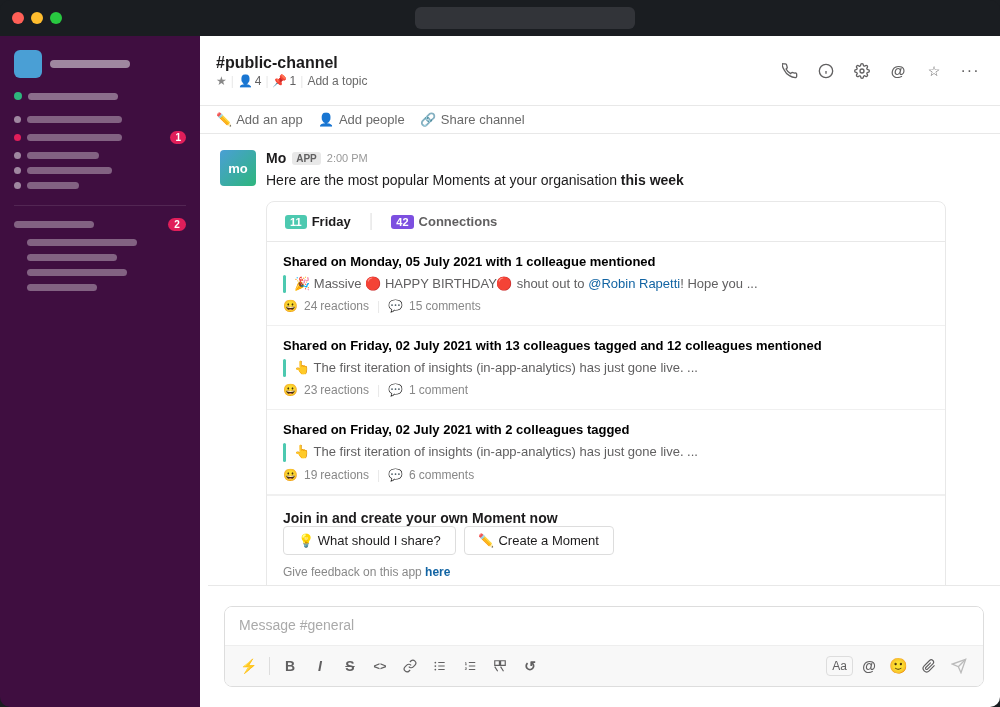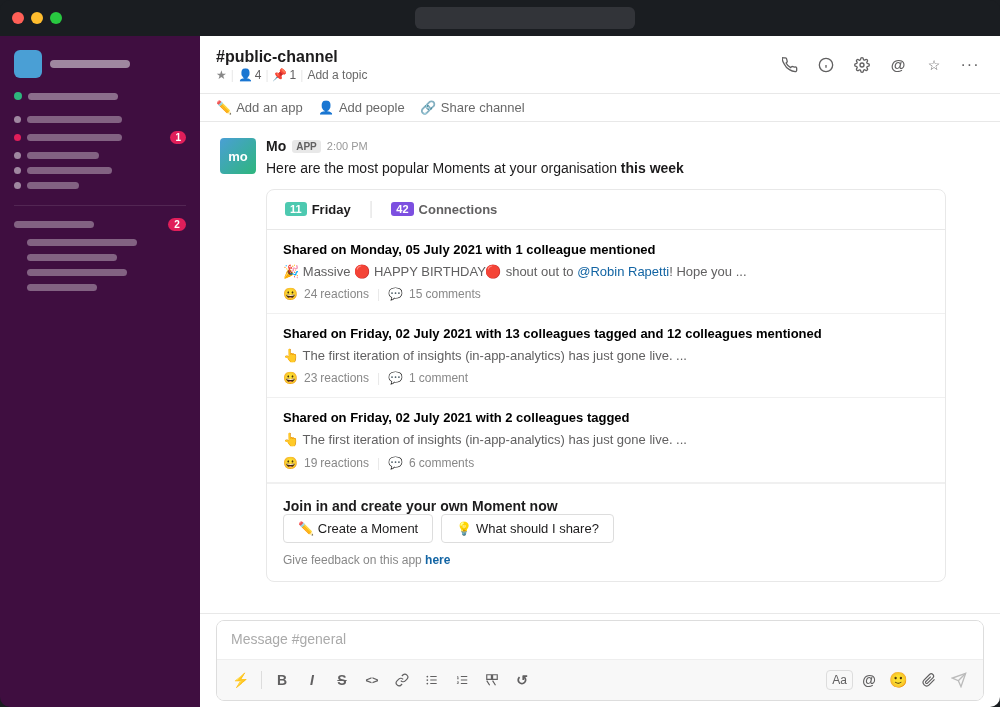--- a/index.html
+++ b/index.html
@@ -174,21 +174,21 @@
       background: #ffffff;
       display: flex;
       flex-direction: column;
       overflow: hidden;
     }
 
     
     .channel-header {
       border-bottom: 1px solid #e8e8e8;
       padding: 0 16px;
-      height: 58px;
+      height: 70px;
       display: flex;
       align-items: center;
       flex-shrink: 0;
     }
     .channel-title-section {
       flex: 1;
     }
     .channel-name {
       font-size: 16px;
       font-weight: 700;
@@ -320,21 +320,21 @@
       max-width: 680px;
     }
     .moments-tabs {
       display: flex;
       border-bottom: 1px solid #e8e8e8;
       padding: 8px 12px;
       gap: 12px;
     }
     .moments-tab {
       display: flex;
-      align-items: flex-start;
+      align-items: center;
       gap: 5px;
       font-size: 13px;
       font-weight: 600;
       color: #616061;
       cursor: pointer;
       padding: 4px 6px;
       border-radius: 4px;
     }
     .moments-tab.active { color: #1d1c1d; }
     .moments-tab-badge {
@@ -361,21 +361,20 @@
       font-size: 13px;
       color: #000000;
       font-weight: 600;
       margin-bottom: 6px;
       cursor: pointer;
     }
     .moment-preview {
       display: flex;
       gap: 0;
       margin-bottom: 6px;
-      flex-direction: column;
     }
     .moment-left-bar {
       width: 3px;
       background: #4dc9b0;
       border-radius: 2px;
       flex-shrink: 0;
       margin-right: 8px;
     }
     .moment-preview-text {
       font-size: 13px;
@@ -430,22 +429,23 @@
     }
     .cta-feedback a {
       color: #1264a3;
       text-decoration: none;
       font-weight: 600;
     }
 
     
     .message-input-area {
       border-top: 1px solid #e8e8e8;
-      padding: 6px 16px;
-      flex-shrink: 0;
+      padding: 20px 16px;
+      flex-shrink: 0;
+      margin-left: 8px;
     }
     .message-input-box {
       border: 1px solid #ddd;
       border-radius: 8px;
       overflow: hidden;
     }
     .message-input-field {
       padding: 10px 14px;
       font-size: 14px;
       color: #999;
@@ -742,22 +742,22 @@
                   <span> </span>
                   <span>6</span>
                     <span> comments</span>
                 </span>
               </div>
             </div>
 
             <div class="cta-section">
               <div class="cta-title">Join in and create your own Moment now</div>
               <div class="cta-buttons">
+                <button class="cta-btn">💡 What should I share?</button>
                 <button class="cta-btn">✏️ Create a Moment</button>
-                <button class="cta-btn">💡 What should I share?</button>
               </div>
               <div class="cta-feedback">
                 <span>Give feedback on this app </span><a href="#">here</a>
               </div>
             </div>
 
           </div>
         </div>
       </div>
 

